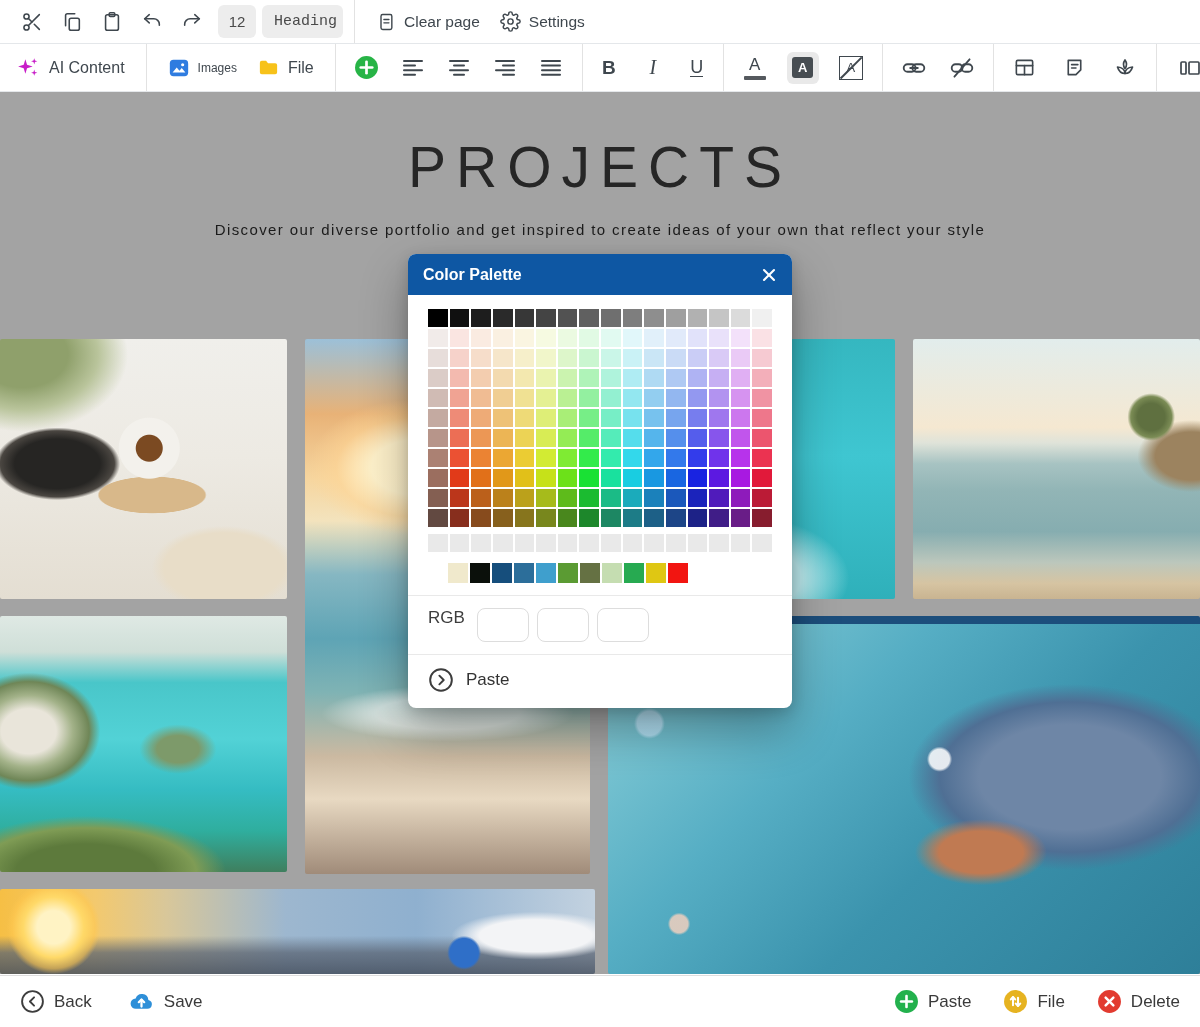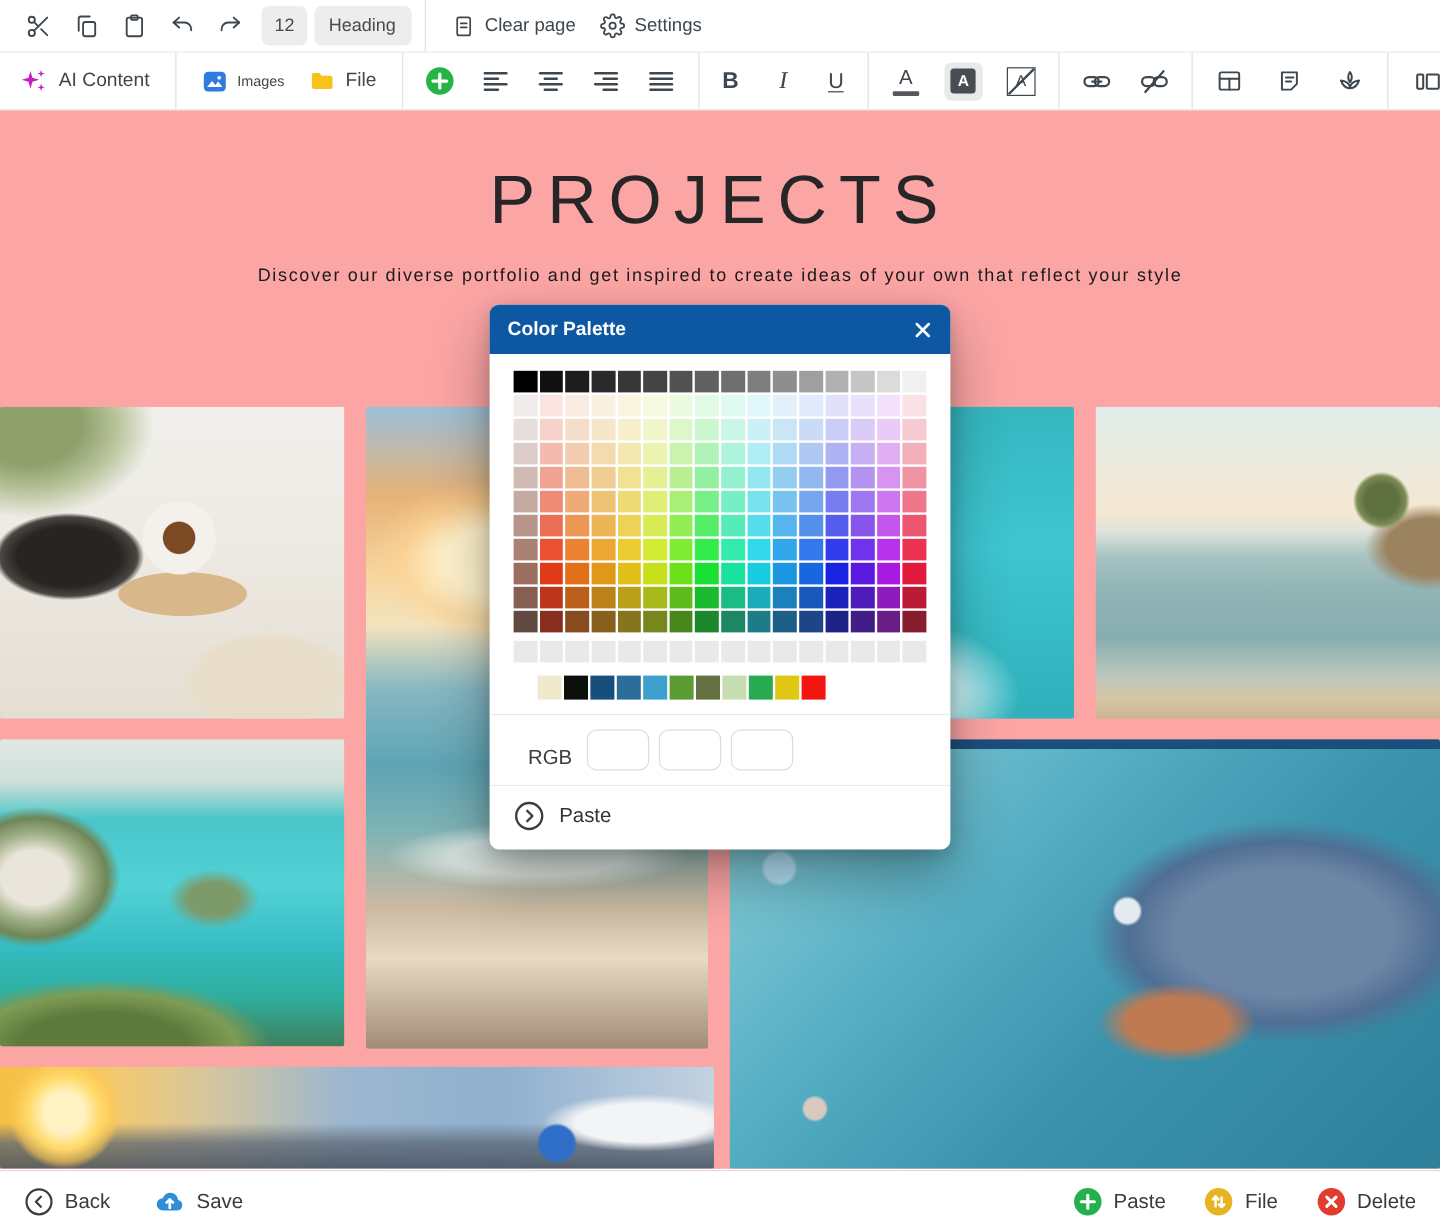--- a/index.html
+++ b/index.html
@@ -11,42 +11,42 @@
     border-bottom:1px solid #e4e7ea; background:#fff; }
   .tb2 { height:48px; display:flex; align-items:center; padding:0 0 0 14px;
     border-bottom:1px solid #e4e7ea; background:#fff; white-space:nowrap; overflow:hidden; }
   .tbtn { width:40px; height:36px; display:flex; align-items:center; justify-content:center;
     border-radius:6px; cursor:pointer; flex:0 0 auto; }
   .icon { stroke:#3f474e; fill:none; stroke-width:1.7; stroke-linecap:round; stroke-linejoin:round; }
   .chip { background:#ededed; border-radius:6px; height:33px; display:flex; align-items:center;
     padding:0 12px; font-size:15px; color:#4a4a4a; cursor:pointer; flex:0 0 auto; }
   .chip.font { width:213px; margin-left:8px; }
   .chip.size { width:38px; justify-content:center; margin-left:6px; }
-  .chip.style { width:81px; margin-left:6px; }
+  .chip.style { width:81px; margin-left:6px;font-family:Liberation Mono, monospace; }
   .vdiv { width:1px; align-self:stretch; background:#e2e2e2; margin:0 11px; flex:0 0 auto; }
   .tlabel-btn { display:flex; align-items:center; gap:8px; font-size:15.5px; color:#3f474e;
     cursor:pointer; margin:0 10px; flex:0 0 auto; }
   .fmt-group { display:flex; align-items:center; gap:6px; flex:0 0 auto; }
   .b-glyph { font-weight:700; font-size:19px; color:#3f474e; }
   .i-glyph { font-family:"Liberation Serif", serif; font-style:italic; font-size:20px; color:#3f474e; }
   .u-glyph { font-size:18px; color:#3f474e; border-bottom:1.6px solid #3f474e; line-height:1.05; }
   .a-color { display:flex; flex-direction:column; align-items:center; }
   .a-color .a { font-size:17px; color:#3f474e; line-height:1; }
   .a-color .bar { width:22px; height:4px; background:#55595e; margin-top:3px; border-radius:1px; }
   .a-fill-wrap { width:32px; height:32px; background:#e9e9e9; border-radius:6px;
     display:flex; align-items:center; justify-content:center; }
   .a-fill { width:21px; height:21px; background:#474d52; border-radius:3px; color:#fff;
     font-size:13px; font-weight:700; display:flex; align-items:center; justify-content:center; }
   .a-none { width:24px; height:24px; border:1.6px solid #3f474e; position:relative;
     display:flex; align-items:center; justify-content:center; font-size:13px; color:#3f474e; }
   .a-none::after { content:""; position:absolute; width:30px; height:1.6px; background:#3f474e;
     transform:rotate(-45deg); }
 
   
-  .canvas { position:relative; height:882px; background:#fca5a5; overflow:hidden; }
+  .canvas { position:relative; height:882px; background:#a3a3a3; overflow:hidden; }
   .doc-title { position:absolute; top:42px; left:0; width:100%; text-align:center;
     font-size:57px; font-weight:100; letter-spacing:10px; color:#262626; }
   .doc-subtitle { position:absolute; top:129px; left:0; width:100%; text-align:center;
     font-size:15px; letter-spacing:1.4px; color:#1b1b1b; }
   .ph { position:absolute; border-radius:2px; background-color:#dfe5e5; }
   #ph-desk { left:0; top:247px; width:287px; height:260px; background:
     radial-gradient(circle 30px at 52% 42%, #7b4a22 0 13px, #f3f1ec 14px 30px, rgba(0,0,0,0) 31px),
     radial-gradient(ellipse 88px 30px at 53% 60%, #d8b88a 0 60%, rgba(0,0,0,0) 62%),
     radial-gradient(ellipse 95px 55px at 20% 48%, #262523 0 45%, #4a4641 60%, rgba(0,0,0,0) 66%),
     radial-gradient(ellipse 150px 110px at 8% 6%, #8fa06b 0 30%, #b9c49b 50%, rgba(0,0,0,0) 70%),
@@ -95,21 +95,21 @@
   .dlg-close { margin-left:auto; cursor:pointer; display:flex; }
   .dlg-body { padding:14px 20px 0; }
   .pal-grid { display:grid; grid-template-columns:repeat(16,1fr); gap:2px; }
   .pal-grid .swatch { height:18px; }
   .pal-empty { display:grid; grid-template-columns:repeat(16,1fr); gap:2px; margin-top:7px; }
   .pal-empty .swatch { height:18px; }
   .swatch { cursor:pointer; }
   .custom-row { display:flex; gap:2px; margin:11px 0 12px 20px; }
   .custom-row .swatch { width:20px; height:20px; }
   .dlg-div { height:1px; background:#e9e9e9; margin:0 -20px; }
-  .rgb-row { display:flex; align-items:flex-end; gap:8px; padding:12px 0;margin-left:12px; }
+  .rgb-row { display:flex; align-items:flex-start; gap:8px; padding:12px 0; }
   .field-label { font-size:17px; color:#3d3d3d; margin-right:4px; }
   .rgb-input { width:52px; height:34px; border:1px solid #ddd; border-radius:8px;
     background:#fff; font-size:15px; padding:0 8px; outline:none; }
   .trans-row { display:flex; align-items:center; gap:12px; padding:0 0 14px; }
   .trans-input { width:42px; height:34px; border:none; border-radius:6px; background:#ededed;
     text-align:center; font-size:16px; color:#555; outline:none; }
   .checker { width:34px; height:34px; border-radius:8px; overflow:hidden; display:grid;
     grid-template-columns:1fr 1fr; }
   .checker div:nth-child(1), .checker div:nth-child(4) { background:#bdbdbd; }
   .checker div:nth-child(2), .checker div:nth-child(3) { background:#fff; }

